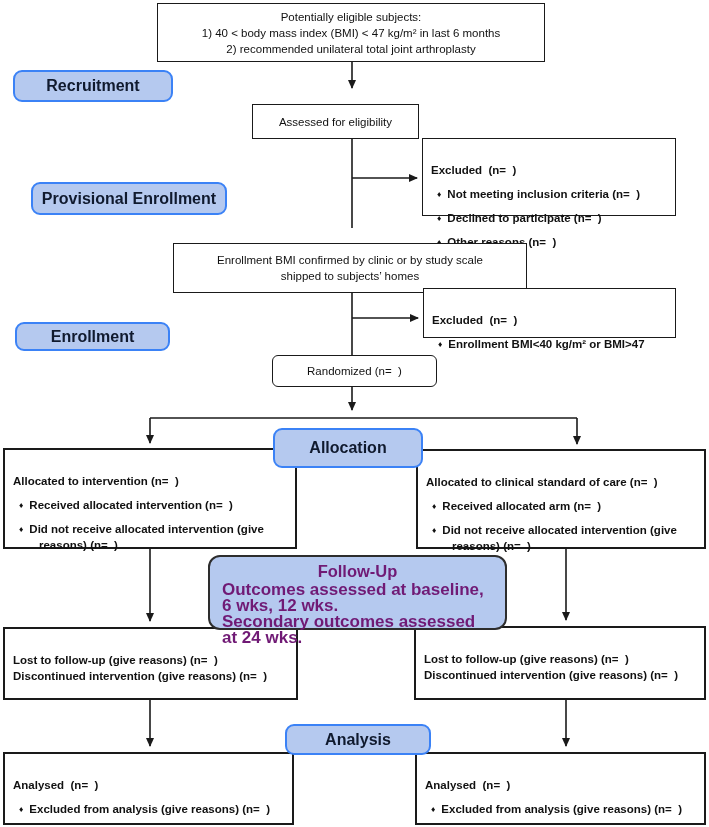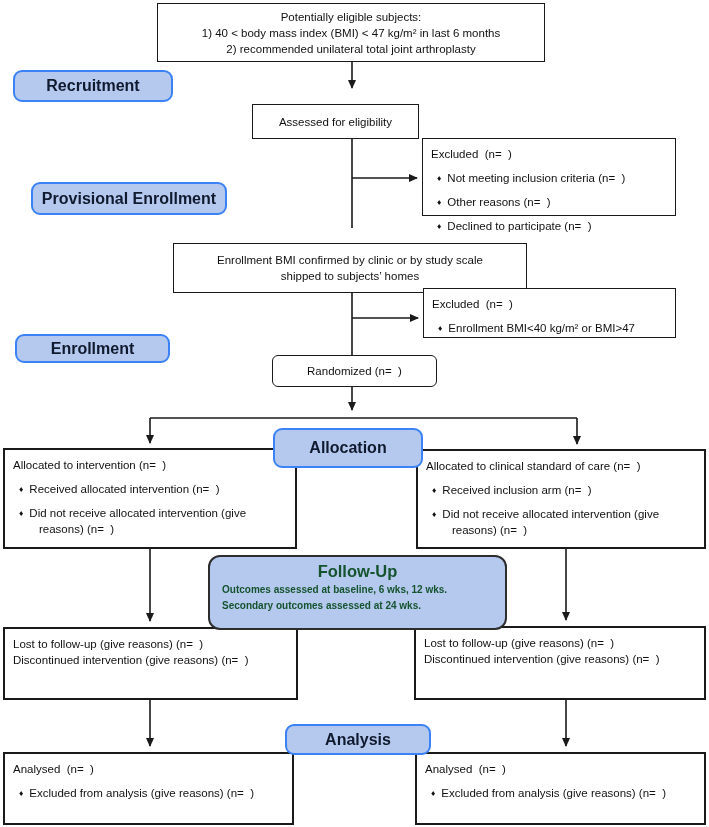--- a/index.html
+++ b/index.html
@@ -6,36 +6,36 @@
   #stage {
     position:relative; width:709px; height:827px; background:#ffffff;
     font-family:"Liberation Sans", sans-serif; color:#111111; overflow:hidden;
   }
   #connectors { position:absolute; left:0; top:0; z-index:0; }
   .wbox {
     position:absolute; background:#ffffff; border:1.5px solid #1a1a1a;
     font-size:11.5px; line-height:16px; z-index:1; box-sizing:border-box;
   }
   .wbox.center { text-align:center; display:flex; flex-direction:column; justify-content:center; }
-  .wbox.pad { padding:7px 8px; }
+  .wbox.pad { padding:23px 8px;font-weight:bold; }
   .pre { white-space:pre-wrap; }
   .bline { padding-left:26px; text-indent:-20px; margin-top:8px; }
   .blt { font-size:8.5px; margin-right:6px; vertical-align:1px; }
   .btxt { white-space:pre-wrap; }
   .lbl {
     position:absolute; background:#b5c9ef; border:2px solid #3b82f6; border-radius:9px;
     z-index:2; box-sizing:border-box; text-align:center; color:#101a2e;
     font-weight:600; font-size:16px; display:flex; align-items:center; justify-content:center;
   }
   .lbl-followup {
     position:absolute; background:#b5c9ef; border:2px solid #2d2d2d; border-radius:12px;
-    z-index:2; box-sizing:border-box; color:#14532d; padding:4px 12px 6px 12px;
+    z-index:2; box-sizing:border-box; color:#701a75; padding:4px 12px 6px 12px;
   }
   .lbl-followup .fu-title { text-align:center; font-weight:600; font-size:16.5px; line-height:21px; }
-  .lbl-followup .fu-line { font-weight:600; font-size:10px; line-height:16px; white-space:pre-wrap; }
+  .lbl-followup .fu-line { font-weight:600; font-size:17px; line-height:16px; white-space:pre-wrap; }
 </style>
 </head>
 <body>
 
 <div id="stage">
 
   <svg id="connectors" width="709" height="827" viewBox="0 0 709 827">
     <defs>
       <marker id="ah" markerWidth="11" markerHeight="10" refX="8" refY="4" orient="auto" markerUnits="userSpaceOnUse">
         <path d="M0,0 L9,4 L0,8 z" fill="#1a1a1a"></path>
@@ -63,39 +63,39 @@
     <div class="pre">1) 40 &lt; body mass index (BMI) &lt; 47 kg/m² in last 6 months</div>
     <div class="pre">2) recommended unilateral total joint arthroplasty</div>
   </div>
 
   <div class="lbl" style="left:13px; top:70px; width:160px; height:32px;">
     <span>Recruitment</span>
   </div>
   <div class="lbl" style="left:31px; top:182px; width:196px; height:33px;">
     <span>Provisional Enrollment</span>
   </div>
-  <div class="lbl" style="left:15px; top:322px; width:155px; height:29px;margin-top:12px;">
+  <div class="lbl" style="left:15px; top:322px; width:155px; height:29px;">
     <span>Enrollment</span>
   </div>
   <div class="lbl" style="left:273px; top:428px; width:150px; height:40px;">
     <span>Allocation</span>
   </div>
   <div class="lbl" style="left:285px; top:724px; width:146px; height:31px;text-align:right;">
     <span>Analysis</span>
   </div>
 
   <div class="wbox center" style="left:252px; top:92px; width:167px; height:35px;margin-top:12px;">
     <div class="pre">Assessed for eligibility</div>
   </div>
 
   <div class="wbox pad" style="left:422px; top:138px; width:254px; height:78px;">
     <div class="pre">Excluded  (n=  )</div>
     <div class="bline"><span class="blt">♦</span><span class="btxt">Not meeting inclusion criteria (n=  )</span></div>
+    <div class="bline"><span class="blt">♦</span><span class="btxt">Declined to participate (n=  )</span></div>
     <div class="bline"><span class="blt">♦</span><span class="btxt">Other reasons (n=  )</span></div>
-    <div class="bline"><span class="blt">♦</span><span class="btxt">Declined to participate (n=  )</span></div>
   </div>
 
   <div class="wbox center" style="left:173px; top:227px; width:354px; height:50px;margin-top:16px;">
     <div class="pre">Enrollment BMI confirmed by clinic or by study scale</div>
     <div class="pre">shipped to subjects’ homes</div>
   </div>
 
   <div class="wbox pad" style="left:423px; top:288px; width:253px; height:50px;">
     <div class="pre">Excluded  (n=  )</div>
     <div class="bline"><span class="blt">♦</span><span class="btxt">Enrollment BMI&lt;40 kg/m² or BMI&gt;47</span></div>
@@ -106,21 +106,21 @@
   </div>
 
   <div class="wbox pad" style="left:3px; top:448px; width:294px; height:101px; border-width:2px;">
     <div class="pre">Allocated to intervention (n=  )</div>
     <div class="bline"><span class="blt">♦</span><span class="btxt">Received allocated intervention (n=  )</span></div>
     <div class="bline"><span class="blt">♦</span><span class="btxt">Did not receive allocated intervention (give reasons) (n=  )</span></div>
   </div>
 
   <div class="wbox pad" style="left:416px; top:449px; width:290px; height:100px; border-width:2px;">
     <div class="pre">Allocated to clinical standard of care (n=  )</div>
-    <div class="bline"><span class="blt">♦</span><span class="btxt">Received inclusion arm (n=  )</span></div>
+    <div class="bline"><span class="blt">♦</span><span class="btxt">Received allocated arm (n=  )</span></div>
     <div class="bline"><span class="blt">♦</span><span class="btxt">Did not receive allocated intervention (give reasons) (n=  )</span></div>
   </div>
 
   <div class="lbl-followup" style="left:208px; top:555px; width:299px; height:75px;">
     <div class="fu-title">Follow-Up</div>
     <div class="fu-line">Outcomes assessed at baseline, 6 wks, 12 wks.</div>
     <div class="fu-line">Secondary outcomes assessed at 24 wks.</div>
   </div>
 
   <div class="wbox pad" style="left:3px; top:627px; width:295px; height:73px; border-width:2px;">

